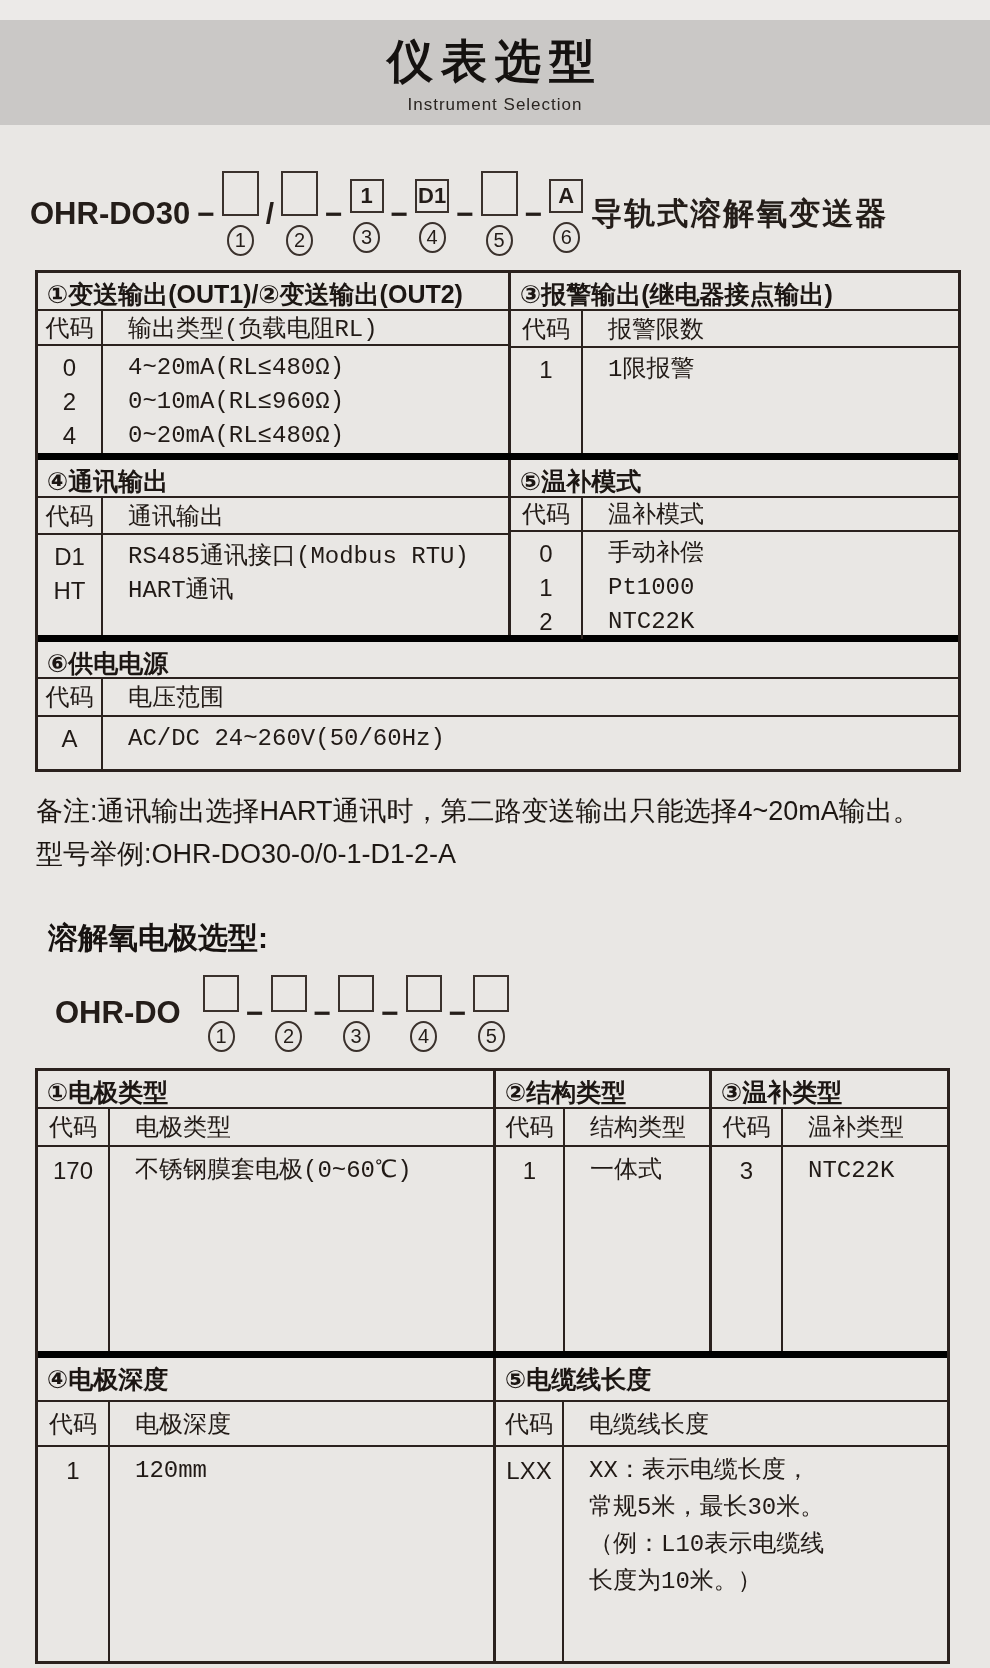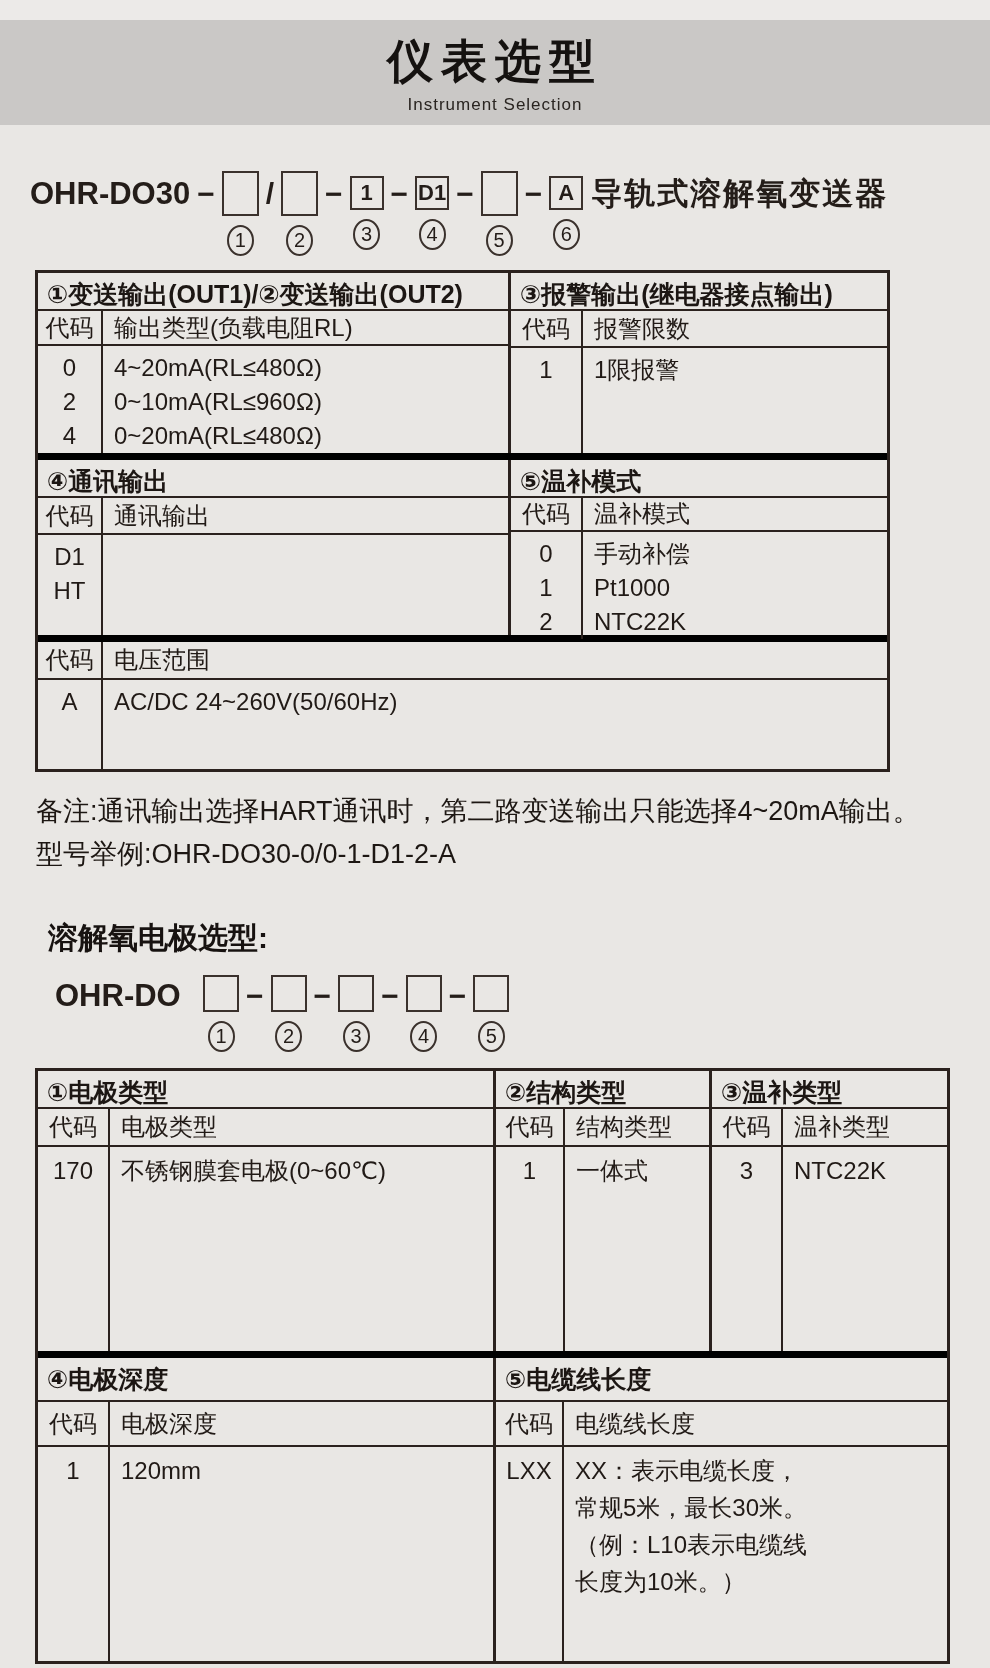--- a/index.html
+++ b/index.html
@@ -12,21 +12,21 @@
   .top-strip { height:20px; background:#eceae8; }
   .header-band {
     height:105px; background:#cac8c6; text-align:center;
     display:flex; flex-direction:column; justify-content:center;
   }
   .header-band .title { font-size:46px; font-weight:700; letter-spacing:8px; color:#151210; }
   .header-band .subtitle { font-size:17px; color:#2a2521; margin-top:2px; letter-spacing:1px; }
 
   
   .model-line {
-    display:flex; align-items:flex-start; margin:46px 0 0 30px;
+    display:flex; align-items:center; margin:46px 0 0 30px;
   }
   .model-line .prefix, .model-line .suffix {
     font-size:31px; font-weight:700; color:#241d19; line-height:46px; letter-spacing:0px;
   }
   .model-line .suffix { margin-left:8px; letter-spacing:2px; }
   .sep { font-size:30px; font-weight:700; line-height:46px; padding:0 7px; color:#241d19; }
   .slot { display:flex; flex-direction:column; align-items:center; }
   .mbox {
     border:2px solid #3a312c; background:transparent; text-align:center;
     font-size:24px; font-weight:700; color:#241d19;
@@ -35,37 +35,37 @@
   .mbox.empty { width:37px; height:45px; }
   .mbox.filled { width:34px; height:34px; margin-top:5px; font-size:22px; }
   .mbox.sq { width:36px; height:37px; margin-top:2px; }
   .circ {
     margin-top:9px; width:27px; height:31px; border:2px solid #3a312c; border-radius:50%;
     font-size:20px; color:#241d19; display:flex; align-items:center; justify-content:center;
   }
 
   
   .tbl { border:3px solid #2b221e; background:#e9e7e4; }
-  .t1 { width:855px; margin:14px 0 0 35px; }
+  .t1 { width:926px; margin:14px 0 0 35px; }
   .t2 { width:915px; margin:16px 0 0 35px; }
   .band { display:flex; }
   .band + .band { border-top:7px solid #000000; }
   .sec { display:flex; flex-direction:column; }
   .sec + .sec { border-left:3px solid #2b221e; }
   .sec-header {
     font-size:25px; font-weight:700; padding:5px 0 0 9px; color:#1c1613;
     border-bottom:2px solid #2b221e;
   }
   .subrow { display:flex; border-bottom:2px solid #2b221e; }
   .bodyrow { display:flex; flex:1; }
   .codecol {
     text-align:center; border-right:2px solid #2b221e; flex-shrink:0;
     font-size:24px; color:#211a16;
   }
-  .desccol { flex:1; padding-left:11px; font-size:24px; color:#211a16; }
+  .desccol { flex:1; padding-left:25px; font-size:24px; color:#211a16;font-family:Liberation Mono, monospace; }
   .line { line-height:34px; white-space:nowrap; }
   .subrow .codecol, .subrow .desccol { display:flex; align-items:center; }
   .subrow .codecol { justify-content:center; }
   .bodyrow .codecol, .bodyrow .desccol { padding-top:5px; }
   .t2 .line { line-height:37px; }
   .t2 .desccol .line { white-space:normal; }
 
   
   .notes { margin:18px 0 0 36px; font-size:27px; color:#1d1713; }
   .notes div { line-height:43px; }
@@ -160,20 +160,24 @@
       <div class="sec-header" style="height:38px">④通讯输出</div>
       <div class="subrow" style="height:37px">
         <div class="codecol" style="width:65px">代码</div>
         <div class="desccol">通讯输出</div>
       </div>
       <div class="bodyrow">
         <div class="codecol" style="width:65px">
           <div class="line">D1</div>
           <div class="line">HT</div>
         </div>
+        <div class="desccol">
+          <div class="line">RS485通讯接口(Modbus RTU)</div>
+          <div class="line">HART通讯</div>
+        </div>
       </div>
     </div>
     <div class="sec" style="flex:1">
       <div class="sec-header" style="height:38px">⑤温补模式</div>
       <div class="subrow" style="height:37px">
         <div class="codecol" style="width:72px">代码</div>
         <div class="desccol">温补模式</div>
       </div>
       <div class="bodyrow">
         <div class="codecol" style="width:72px">
@@ -185,20 +189,21 @@
           <div class="line">手动补偿</div>
           <div class="line">Pt1000</div>
           <div class="line">NTC22K</div>
         </div>
       </div>
     </div>
   </div>
 
   <div class="band" style="height:134px">
     <div class="sec" style="flex:1">
+      <div class="sec-header" style="height:37px">⑥供电电源</div>
       <div class="subrow" style="height:38px">
         <div class="codecol" style="width:65px">代码</div>
         <div class="desccol">电压范围</div>
       </div>
       <div class="bodyrow">
         <div class="codecol" style="width:65px">
           <div class="line">A</div>
         </div>
         <div class="desccol">
           <div class="line">AC/DC 24~260V(50/60Hz)</div>

